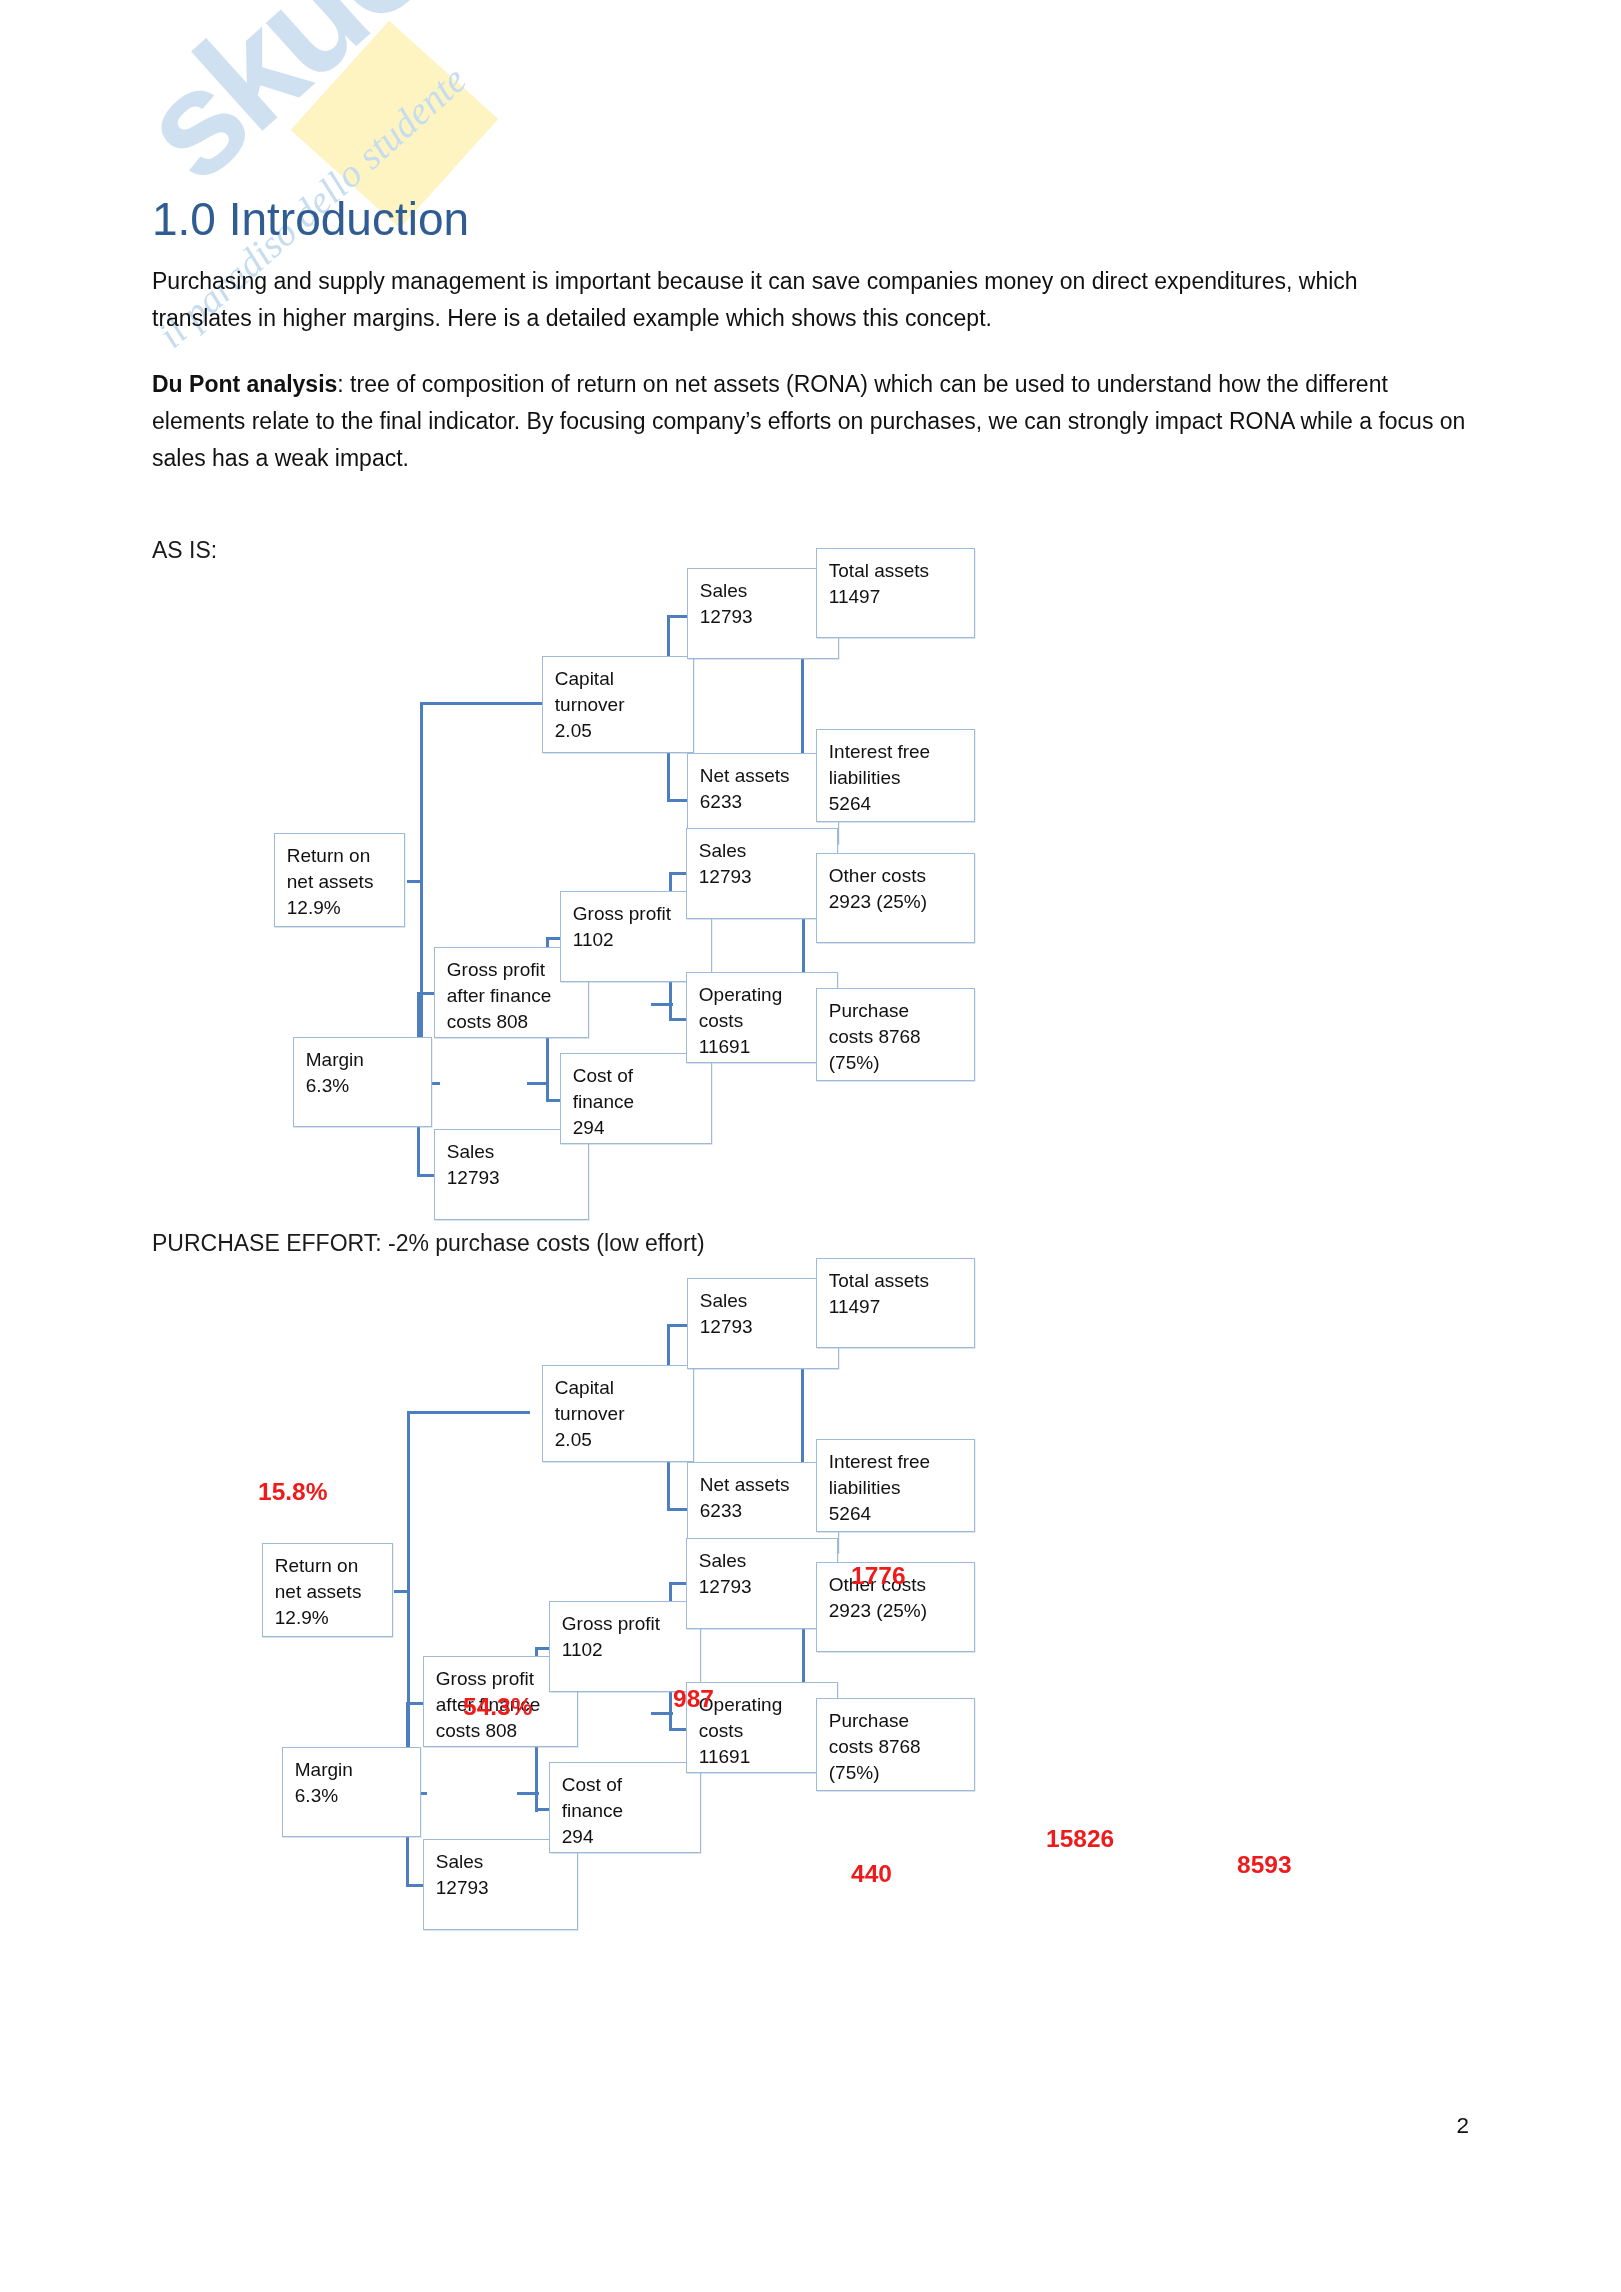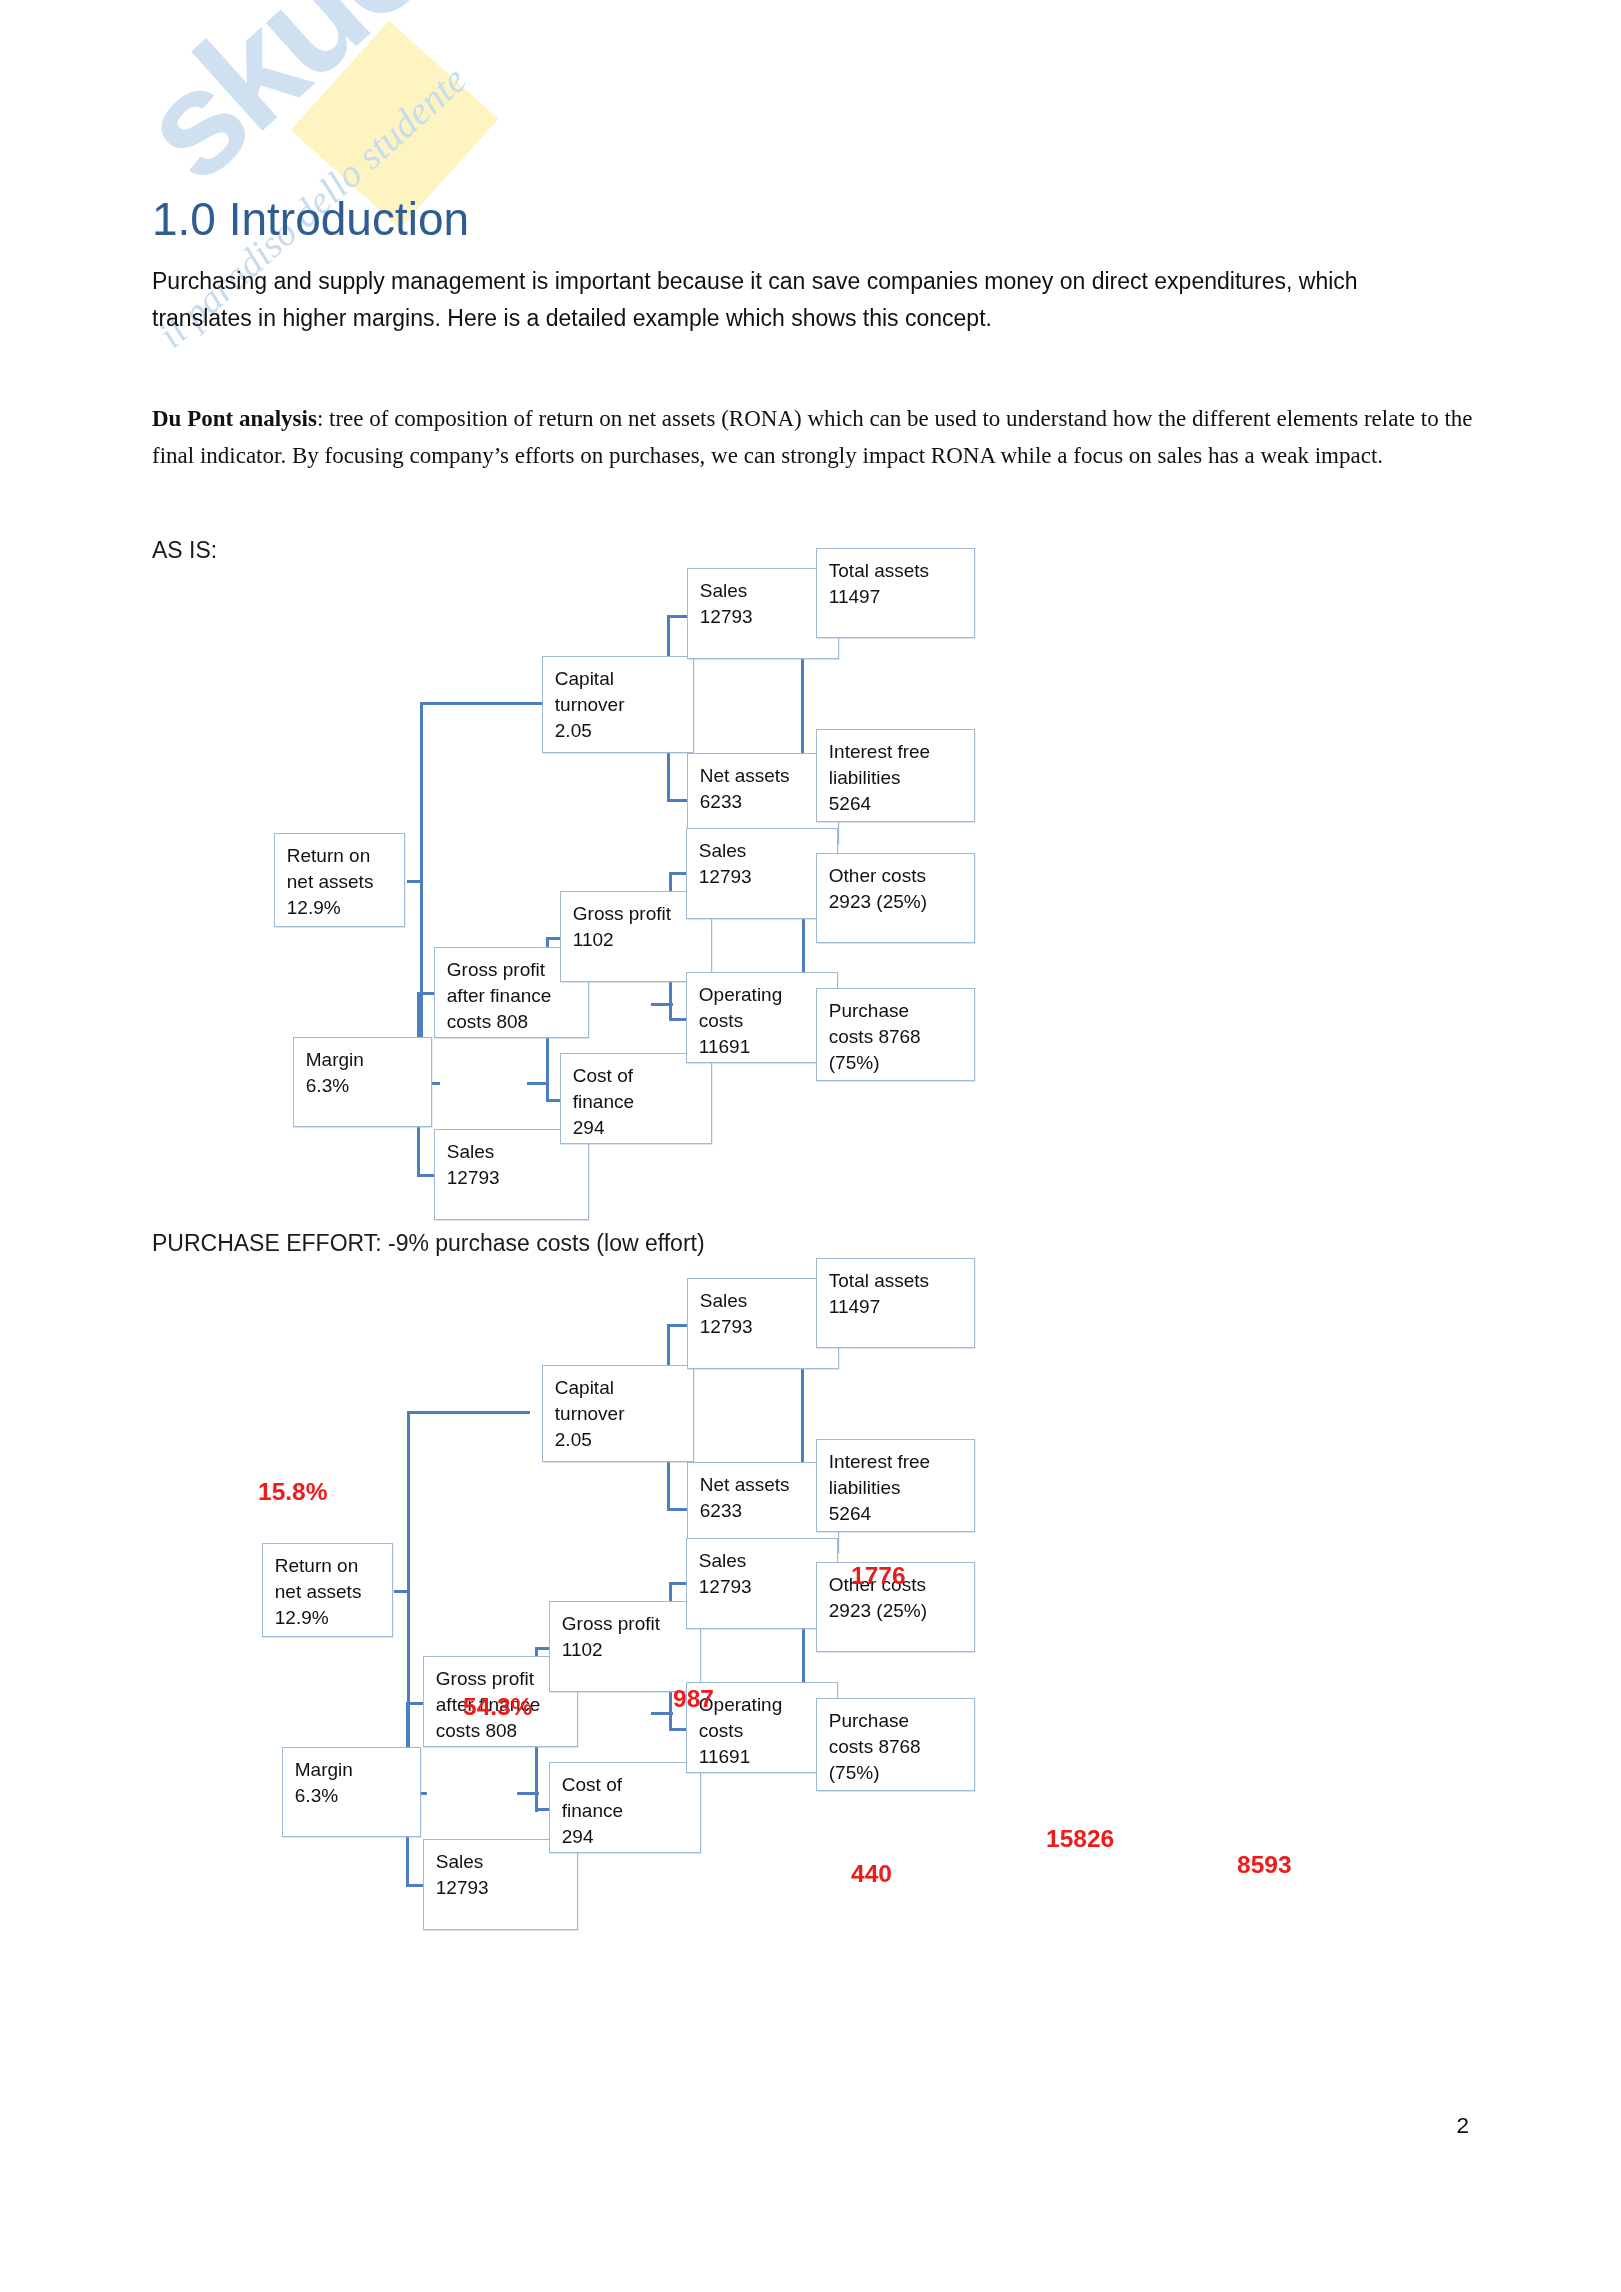--- a/index.html
+++ b/index.html
@@ -78,21 +78,21 @@
     white-space: nowrap;
   }
   .para {
     position: absolute;
     font-size: 23px;
     line-height: 37px;
     color: #111111;
     width: 1323px;
   }
   .para1 { left: 152px; top: 263px; width: 1206px; }
-  .para2 { left: 152px; top: 400px; width: 1323px; font-family: Liberation Serif, serif; }
+  .para2 { left: 152px; top: 366px; width: 1323px; }
   .label-asis { position: absolute; left: 152px; top: 537px; font-size: 23px; }
   .label-pe   { position: absolute; left: 152px; top: 1230px; font-size: 23px; }
   .pageno {
     position: absolute;
     right: 152px;
     top: 2113px;
     font-size: 22.5px;
     color: #111;
   }
 
@@ -136,21 +136,21 @@
   </div>
 
   <div class="content">
 
     <div class="h1">1.0 Introduction</div>
 
     <div class="para para1">Purchasing and supply management is important because it can save companies money on direct expenditures, which translates in higher margins. Here is a detailed example which shows this concept.</div>
     <div class="para para2"><b>Du Pont analysis</b><span>: tree of composition of return on net assets (RONA) which can be used to understand how the different elements relate to the final indicator. By focusing company’s efforts on purchases, we can strongly impact RONA while a focus on sales has a weak impact.</span></div>
 
     <div class="label-asis">AS IS:</div>
-    <div class="label-pe">PURCHASE EFFORT: -9% purchase costs (low effort)</div>
+    <div class="label-pe">PURCHASE EFFORT: -2% purchase costs (low effort)</div>
 
     <div class="pageno">2</div>
   </div>
 
   <div class="diagram" style="left: 0px; top: 0px; width: 1621px; height: 1215px; transform-origin: 274px 568px; transform: scale(1);">
 
     <div class="conn v" style="left:420px; top:702px; height:382px;"></div>
     <div class="conn h" style="left:407px; top:880px; width:15.7px;"></div>
     <div class="conn h" style="left:420px; top:702px; width:123px;"></div>
     <div class="conn h" style="left:420px; top:1082px; width:19.6px;"></div>

